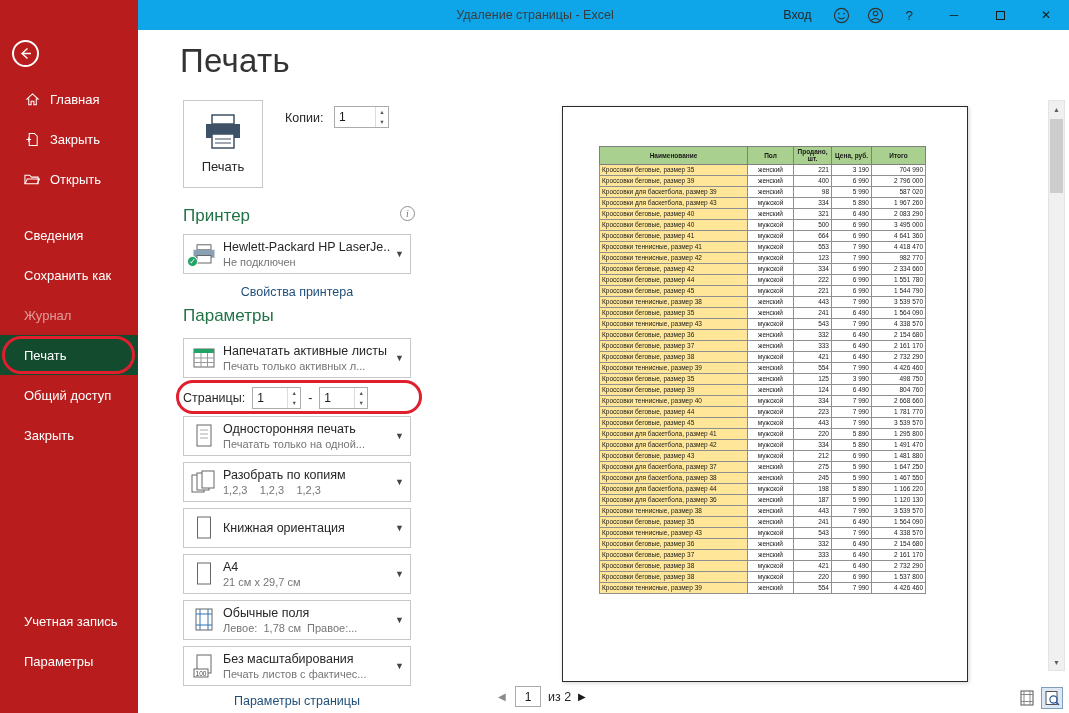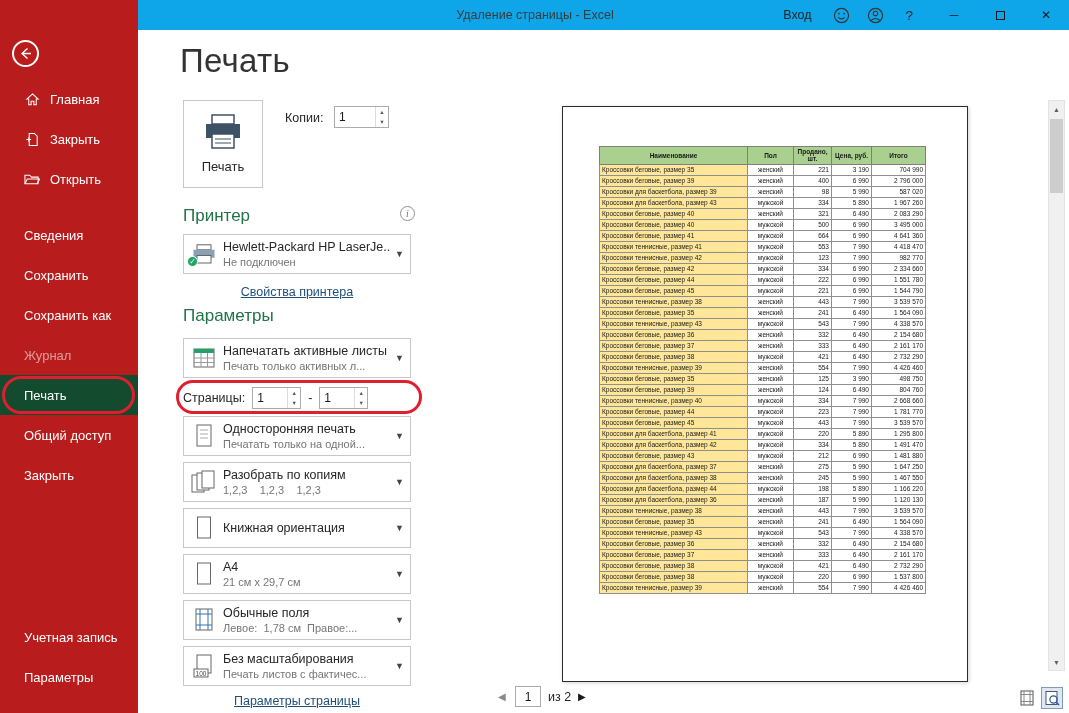--- a/index.html
+++ b/index.html
@@ -14,21 +14,21 @@
 .tb-ic{width:20px;height:20px;margin-right:14px;display:flex;align-items:center;justify-content:center;cursor:pointer}
 .tb-help{font-size:13.5px;color:#262626;margin:0 18px 0 6px;cursor:pointer}
 .win-btn{width:46px;height:100%;display:flex;align-items:center;justify-content:center;font-size:12px;color:#1a1a1a;cursor:pointer}
 .maxbox{width:9px;height:9px;border:1px solid #1a1a1a;display:inline-block}
 
 
 .sidebar{position:absolute;left:0;top:0;bottom:0;width:138px;background:#b91c1c;color:#fff;display:flex;flex-direction:column;z-index:5}
 .back-btn{width:27px;height:27px;border:2px solid #fff;border-radius:50%;margin:40px 0 12px 12px;display:flex;align-items:center;justify-content:center;cursor:pointer;flex:0 0 auto}
 .sb-item{height:40px;display:flex;align-items:center;gap:10px;padding-left:24px;font-size:13px;cursor:pointer;position:relative}
 .sb-group.mid{margin-top:16px}
-.sb-group.bottom{margin-top:auto;padding-bottom:16px}
+.sb-group.bottom{margin-top:auto;padding-bottom:32px}
 .sb-item.sel{background:#124b2e}
 .sb-item.dis{color:rgba(255,255,255,.55)}
 .sb-item.tall{height:46px;line-height:1.25;padding-right:6px}
 .sb-icon{width:16px;display:flex;justify-content:center}
 .ring-print{position:absolute;left:2px;right:3px;top:1px;bottom:1px;border:3px solid #e11e2d;border-radius:19px;pointer-events:none}
 
 
 .main{position:absolute;left:138px;top:30px;right:0;bottom:0;background:#fff}
 .pg-heading{position:absolute;left:42px;top:12px;font-size:33px;font-weight:300;color:#333;letter-spacing:.3px}
 
@@ -47,21 +47,21 @@
 
 .dd{position:absolute;left:45px;width:228px;height:40px;border:1px solid #c8c8c8;background:#fff;display:flex;align-items:center;padding:0 20px 0 6px;cursor:pointer}
 .dd-icon{flex:0 0 28px;display:flex;justify-content:center;position:relative}
 .dd-text{display:flex;flex-direction:column;margin-left:5px;overflow:hidden}
 .dd-title{font-size:12.5px;color:#262626;white-space:nowrap}
 .dd-sub{font-size:11px;color:#767676;white-space:pre;margin-top:2px}
 .dd-sub:empty{display:none}
 .dd-caret{position:absolute;right:6px;color:#444;font-size:9px}
 .check{position:absolute;left:-3px;bottom:-3px;width:11px;height:11px;background:#21a366;border-radius:50%;color:#fff;font-size:8px;line-height:10px;text-align:center;border:1px solid #fff}
 
-.link{color:#1f4e79;text-decoration:underline;font-size:12.5px;cursor:pointer}
+.link{color:#1f4e79;font-size:12.5px;cursor:pointer}
 .props-link{position:absolute;left:45px;top:252px;width:228px;text-align:center}
 .setup-link{position:absolute;left:45px;top:661px;width:228px;text-align:center}
 
 .pages{position:absolute;left:45px;top:356px;height:24px;display:flex;align-items:center;gap:7px;font-size:12.5px;color:#262626}
 .ring-pages{position:absolute;left:38px;top:350px;width:246px;height:34px;border:3px solid #e11e2d;border-radius:17px;pointer-events:none;z-index:6}
 
 
 .page{position:absolute;left:424px;top:76px;width:406px;height:576px;background:#fff;border:1px solid #2b2b2b;box-shadow:1px 1px 4px rgba(0,0,0,.18)}
 .ptable{position:absolute;left:36px;top:39px;width:326px;border-collapse:collapse;table-layout:fixed;font-size:6.5px}
 .ptable th{background:#a9d08e;border:1px solid #7f7f7f;font-size:6.5px;font-weight:bold;padding:1px;line-height:1.15;text-align:center;color:#1a1a1a}
@@ -120,23 +120,20 @@
             <path d="M1 12 L3.5 7 H16.5 L14 12" fill="none" stroke="#fff" stroke-width="1.1"></path>
           </svg>
         </span>
       <span>Открыть</span>
     </div>
   </div>
 
   <div class="sb-group mid">
     <div class="sb-item">
         <span>Сведения</span>
-      </div>
-    <div class="sb-item">
-        <span>Сохранить</span>
       </div>
     <div class="sb-item">
         <span>Сохранить как</span>
       </div>
     <div class="sb-item dis">
         <span>Журнал</span>
       </div>
     <div class="sb-item sel">
       <span>Печать</span>
       <span class="ring-print"></span>

